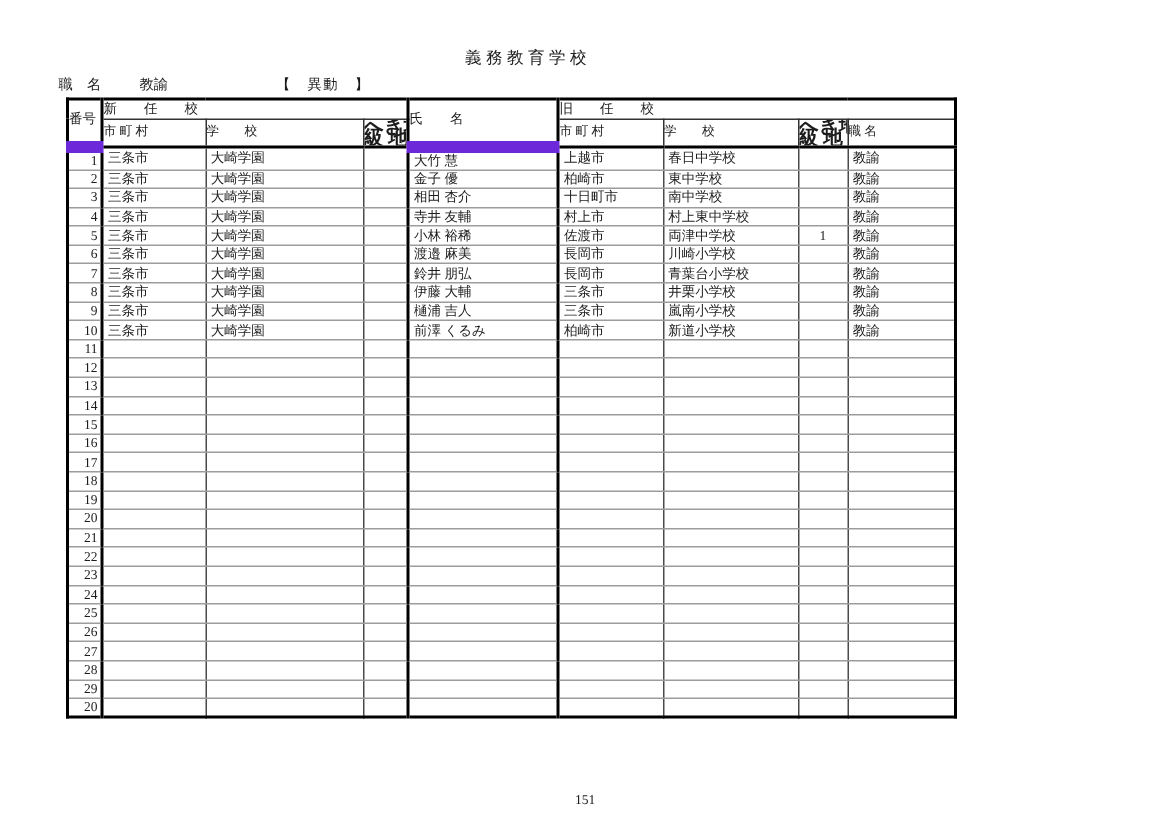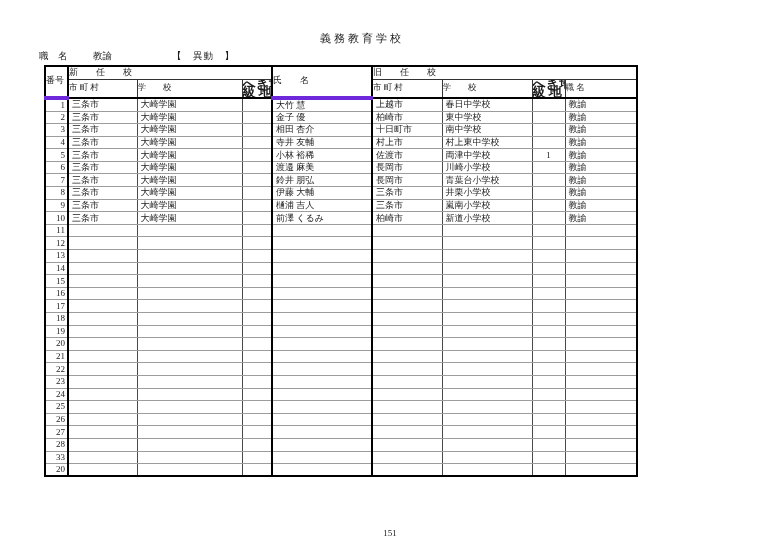--- a/index.html
+++ b/index.html
@@ -6,30 +6,30 @@
   html, body { width: 780px; height: 551px; }
   body {
     background: #ffffff;
     font-family: "Liberation Serif", "DejaVu Serif", serif;
     color: #1c1c1c;
     position: relative;
     overflow: hidden;
   }
   .title {
     position: absolute;
-    left: 320px; top: 31px;
+    left: 310px; top: 31px;
     font-size: 11px;
     letter-spacing: 3px;
     white-space: nowrap;
     font-family: Liberation Mono, monospace;
   }
   .meta-line { position: absolute; top: 50px; left: 0; width: 100%; height: 14px; font-size: 9.5px; }
   .meta-label { position: absolute; left: 39px; white-space: nowrap; }
   .meta-value { position: absolute; left: 93px; white-space: nowrap; }
-  .meta-category { position: absolute; left: 172px; white-space: nowrap; letter-spacing: 1px; }
+  .meta-category { position: absolute; left: 184px; white-space: nowrap; letter-spacing: 1px; }
 
   table.main {
     position: absolute;
     left: 44px; top: 65px;
     width: 592px;
     border-collapse: collapse;
     table-layout: fixed;
     border: 2px solid #000;
     font-size: 9px;
   }
@@ -38,21 +38,21 @@
     text-align: left;
     vertical-align: middle;
     border: 1px solid #333;
     line-height: 1.1;
     overflow: hidden;
     white-space: nowrap;
   }
   tr.group-row th { height: 13px; font-size: 9px; }
   tr.sub-row th { height: 18px; font-size: 8.5px; }
   tr.sub-row th { border-bottom: 2px solid #000; margin-top: 20px; }
-  th.span2 { border-bottom: 4px solid #6d28d9; }
+  th.span2 { border-bottom: 8px solid #6d28d9; }
   .remote-h { font-size: 13px; line-height: 8.5px; font-weight: bold; }
   .thick-l { border-left: 2px solid #000 !important; }
 
   tbody td {
     height: 12.6px;
     line-height: 11px;
     border-top: 1px solid #9c9c9c;
     border-bottom: 1px solid #9c9c9c;
     border-left: 1px solid #4a4a4a;
     border-right: 1px solid #4a4a4a;
@@ -422,21 +422,21 @@
         <td class="c-text thick-l"></td>
         <td class="c-text"></td>
         <td class="c-grade"></td>
         <td class="c-text thick-l"></td>
         <td class="c-text thick-l"></td>
         <td class="c-text"></td>
         <td class="c-grade"></td>
         <td class="c-text"></td>
       </tr>
       <tr>
-        <td class="c-no">33</td>
+        <td class="c-no">29</td>
         <td class="c-text thick-l"></td>
         <td class="c-text"></td>
         <td class="c-grade"></td>
         <td class="c-text thick-l"></td>
         <td class="c-text thick-l"></td>
         <td class="c-text"></td>
         <td class="c-grade"></td>
         <td class="c-text"></td>
       </tr>
       <tr>

